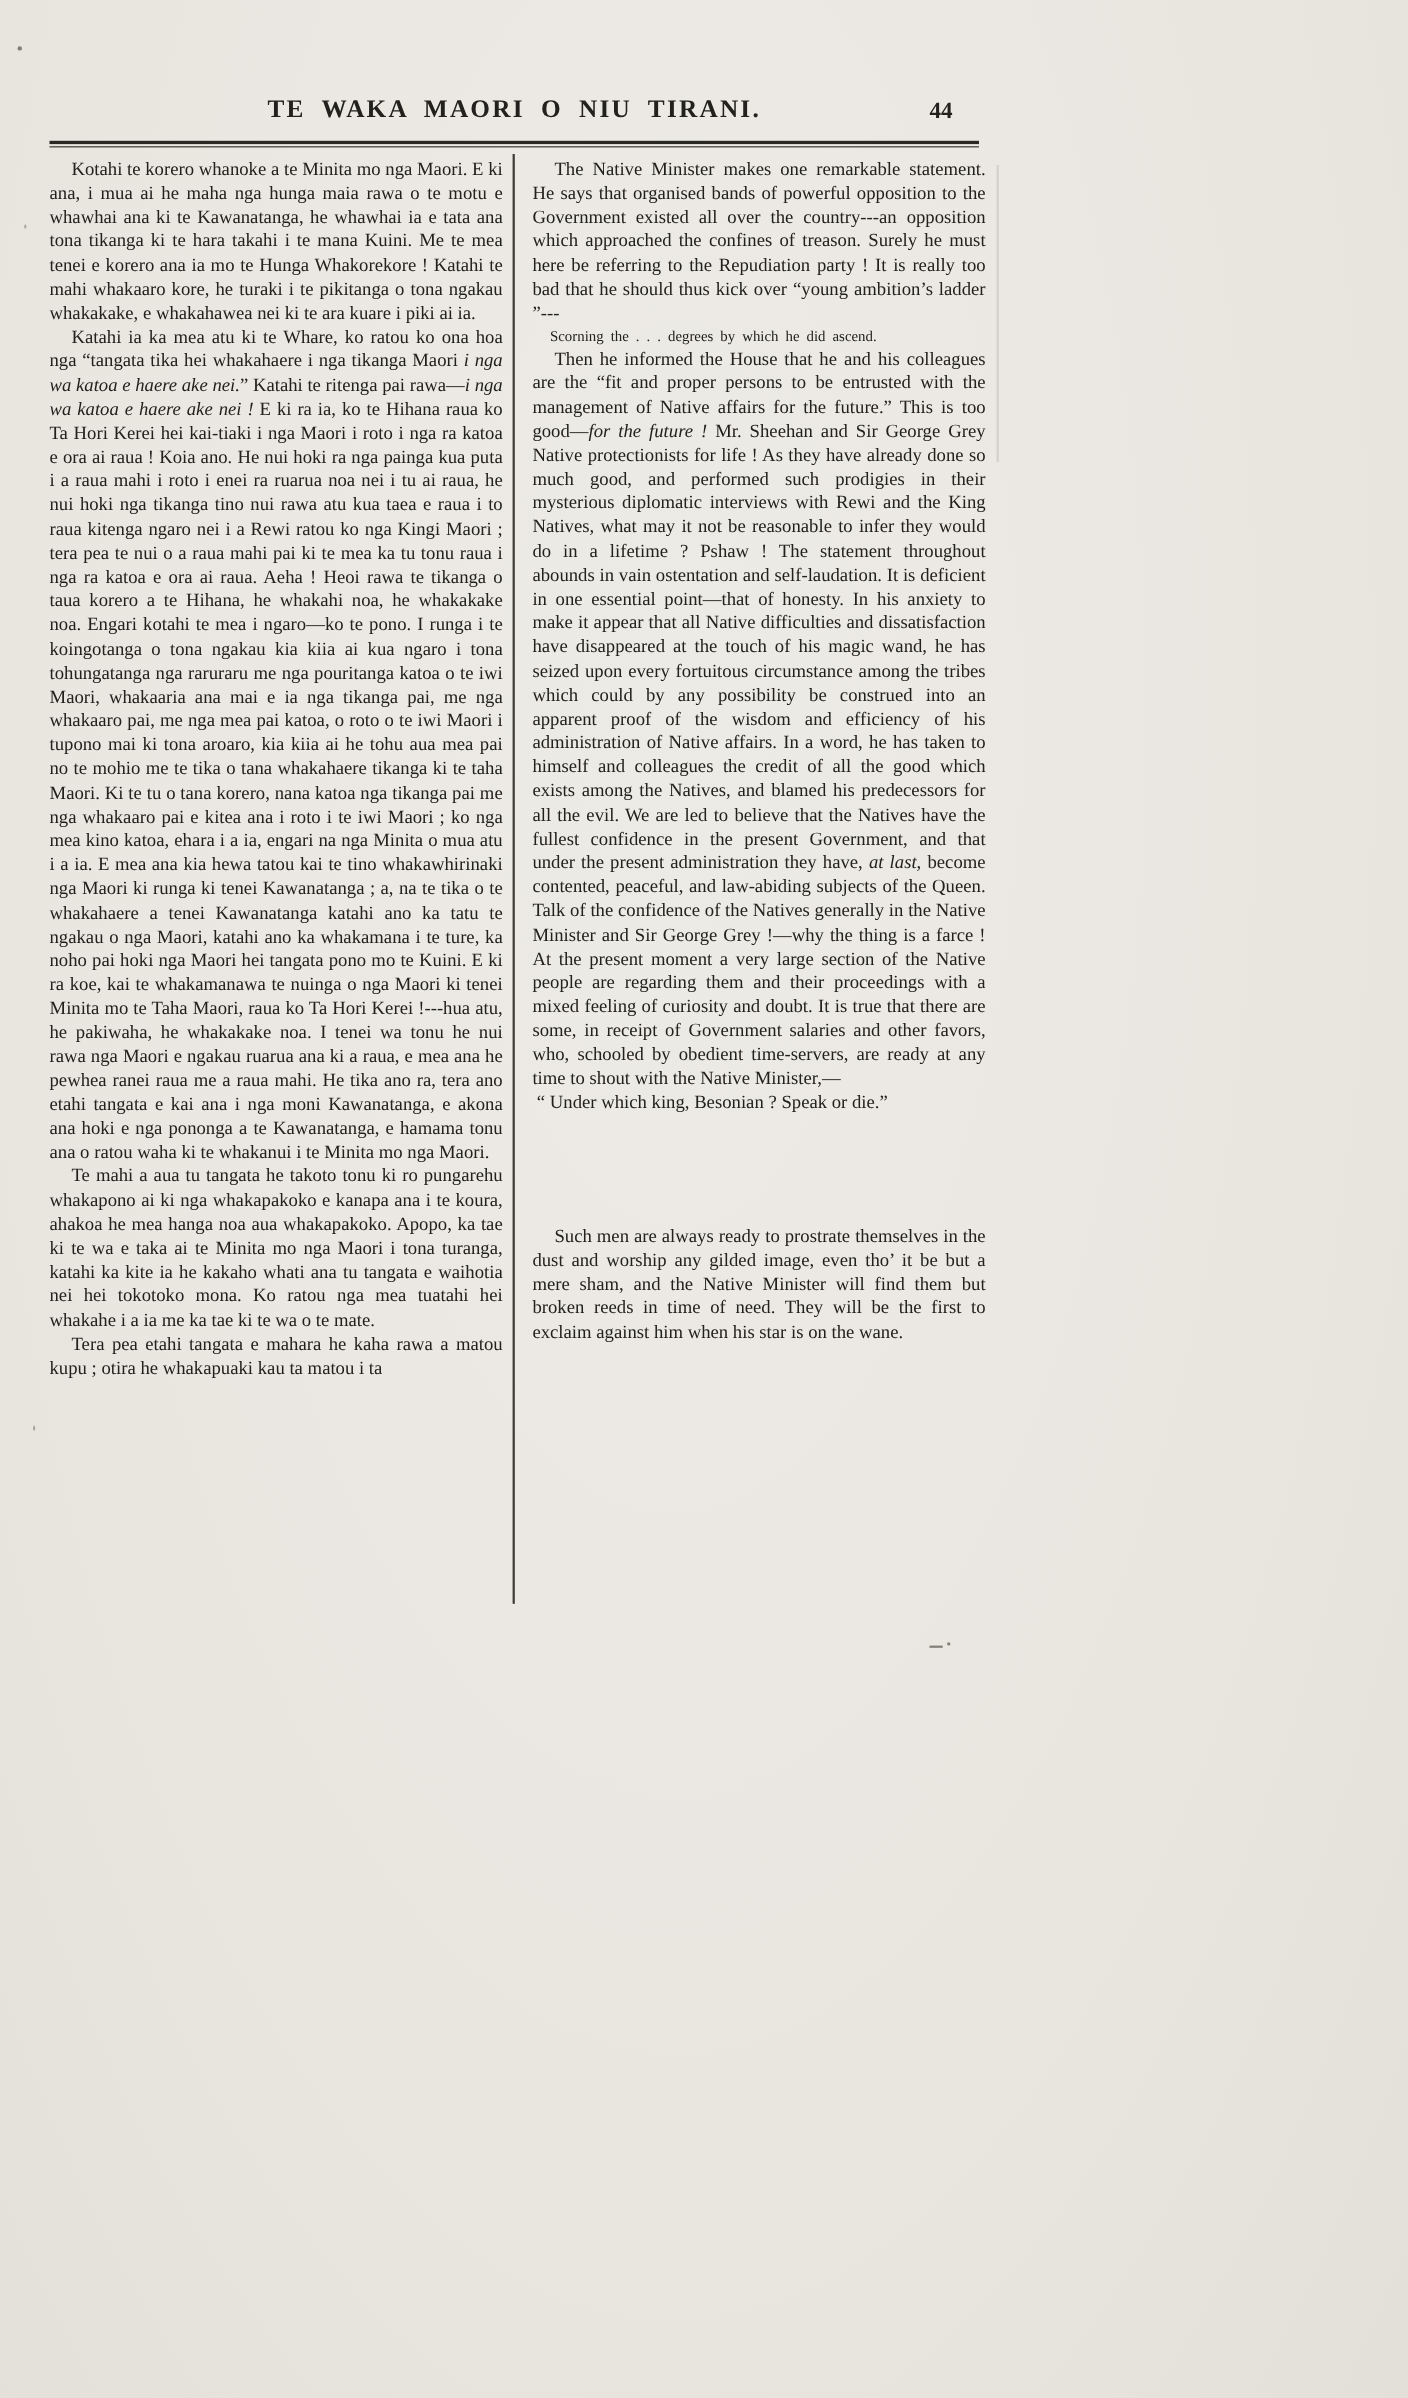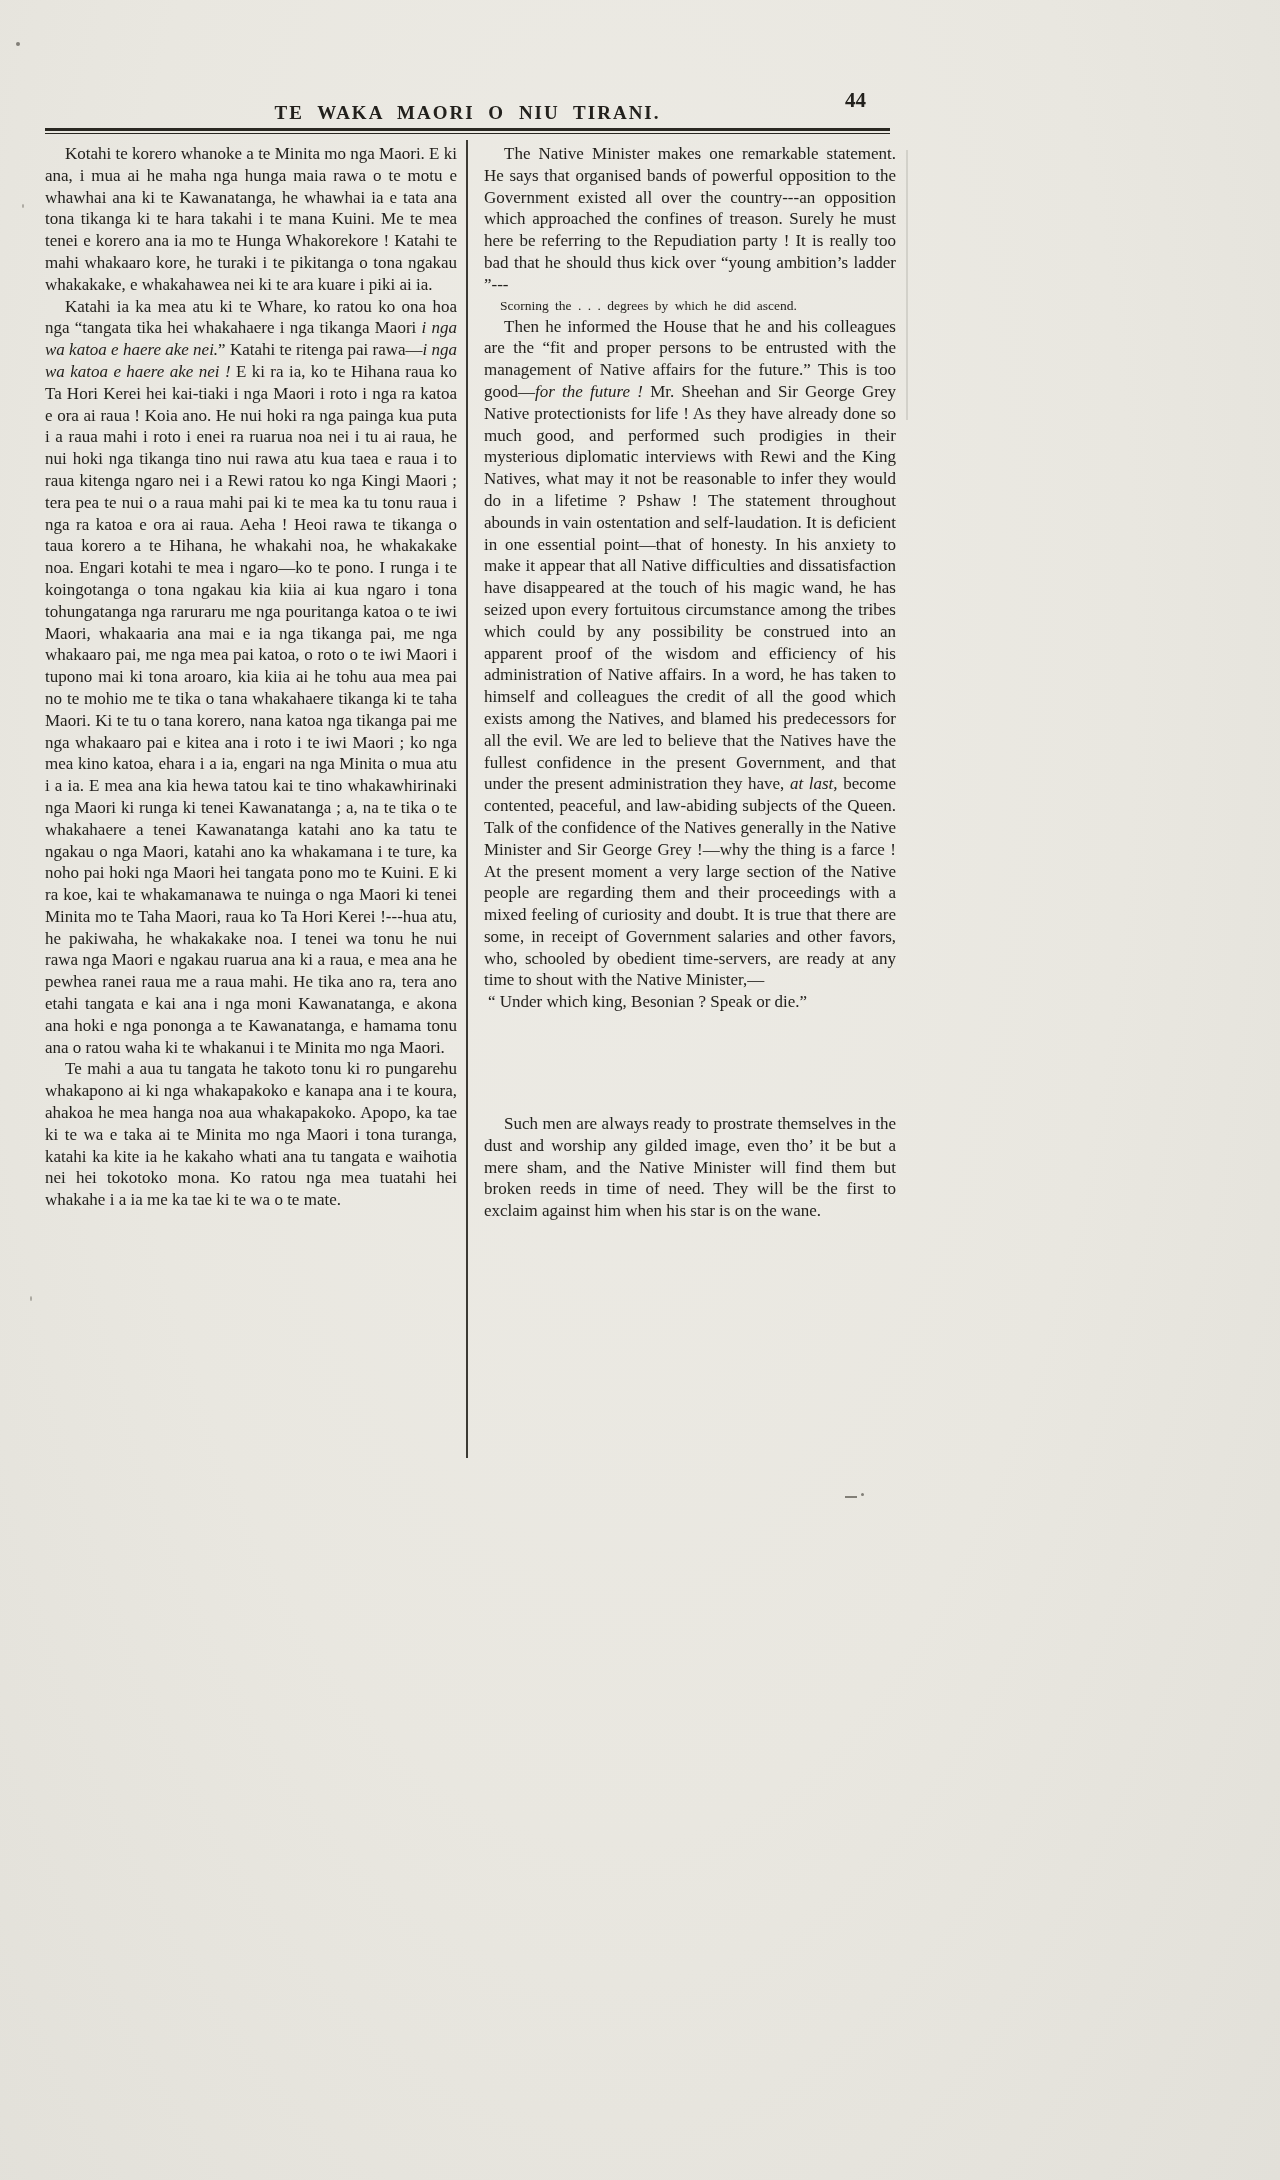--- a/index.html
+++ b/index.html
@@ -12,23 +12,23 @@
     position: relative;
     width: 1280px; height: 2180px;
     background: radial-gradient(ellipse at 48% 30%, var(--paper, #edebe5) 0%, #e9e7e0 55%, #e2e0d9 100%);
     color: var(--ink, #23211d);
     overflow: hidden;
   }
   .masthead {
     position: absolute; top: 86px; left: 45px; width: 845px; height: 36px;
   }
   .title {
-    margin: 16px;
+    margin: 0;
     text-align: center;
-    font-size: 19px;
+    font-size: 23px;
     font-weight: bold;
     letter-spacing: 2px;
     word-spacing: 7px;
     color: var(--ink, #23211d);
   }
   .page-number {
     position: absolute; top: 2px; right: 24px;
     font-size: 21px; font-weight: bold;
   }
   .head-rule {
@@ -95,20 +95,21 @@
     <div class="page-number">44</div>
   </header>
 
   <div class="head-rule"></div>
 
   <main class="columns">
     <section class="col col-left" id="col-left">
         <p class="block paragraph"><span>Kotahi te korero whanoke a te Minita mo nga Maori.  E ki ana, i mua ai he maha nga hunga maia rawa o te motu e whawhai ana ki te Kawanatanga, he whawhai ia e tata ana tona tikanga ki te hara takahi i te mana Kuini.  Me te mea tenei e korero ana ia mo te Hunga Whakorekore !  Katahi te mahi whakaaro kore, he turaki i te pikitanga o tona ngakau whakakake, e whakahawea nei ki te ara kuare i piki ai ia.</span></p>
         <p class="block paragraph"><span>Katahi ia ka mea atu ki te Whare, ko ratou ko ona hoa nga “tangata tika hei whakahaere i nga tikanga Maori </span><span class="it">i nga wa katoa e haere ake nei.</span><span>” Katahi te ritenga pai rawa—</span><span class="it">i nga wa katoa e haere ake nei !</span><span>  E ki ra ia, ko te Hihana raua ko Ta Hori Kerei hei kai-tiaki i nga Maori i roto i nga ra katoa e ora ai raua !  Koia ano.  He nui hoki ra nga painga kua puta i a raua mahi i roto i enei ra ruarua noa nei i tu ai raua, he nui hoki nga tikanga tino nui rawa atu kua taea e raua i to raua kitenga ngaro nei i a Rewi ratou ko nga Kingi Maori ; tera pea te nui o a raua mahi pai ki te mea ka tu tonu raua i nga ra katoa e ora ai raua.  Aeha !  Heoi rawa te tikanga o taua korero a te Hihana, he whakahi noa, he whakakake noa.  Engari kotahi te mea i ngaro—ko te pono.  I runga i te koingotanga o tona ngakau kia kiia ai kua ngaro i tona tohungatanga nga raruraru me nga pouritanga katoa o te iwi Maori, whakaaria ana mai e ia nga tikanga pai, me nga whakaaro pai, me nga mea pai katoa, o roto o te iwi Maori i tupono mai ki tona aroaro, kia kiia ai he tohu aua mea pai no te mohio me te tika o tana whakahaere tikanga ki te taha Maori.  Ki te tu o tana korero, nana katoa nga tikanga pai me nga whakaaro pai e kitea ana i roto i te iwi Maori ; ko nga mea kino katoa, ehara i a ia, engari na nga Minita o mua atu i a ia.  E mea ana kia hewa tatou kai te tino whakawhirinaki nga Maori ki runga ki tenei Kawanatanga ; a, na te tika o te whakahaere a tenei Kawanatanga katahi ano ka tatu te ngakau o nga Maori, katahi ano ka whakamana i te ture, ka noho pai hoki nga Maori hei tangata pono mo te Kuini.  E ki ra koe, kai te whakamanawa te nuinga o nga Maori ki tenei Minita mo te Taha Maori, raua ko Ta Hori Kerei !---hua atu, he pakiwaha, he whakakake noa.  I tenei wa tonu he nui rawa nga Maori e ngakau ruarua ana ki a raua, e mea ana he pewhea ranei raua me a raua mahi.  He tika ano ra, tera ano etahi tangata e kai ana i nga moni Kawanatanga, e akona ana hoki e nga pononga a te Kawanatanga, e hamama tonu ana o ratou waha ki te whakanui i te Minita mo nga Maori.</span></p>
         <p class="block paragraph"><span>Te mahi a aua tu tangata he takoto tonu ki ro pungarehu whakapono ai ki nga whakapakoko e kanapa ana i te koura, ahakoa he mea hanga noa aua whakapakoko.  Apopo, ka tae ki te wa e taka ai te Minita mo nga Maori i tona turanga, katahi ka kite ia he kakaho whati ana tu tangata e waihotia nei hei tokotoko mona.  Ko ratou nga mea tuatahi hei whakahe i a ia me ka tae ki te wa o te mate.</span></p>
+        <p class="block paragraph"><span>Tera pea etahi tangata e mahara he kaha rawa a matou kupu ; otira he whakapuaki kau ta matou i ta</span></p>
       </section>
     <div class="divider"></div>
     <section class="col col-right" id="col-right">
         <p class="block paragraph"><span>The Native Minister makes one remarkable statement.  He says that organised bands of powerful opposition to the Government existed all over the country---an opposition which approached the confines of treason.  Surely he must here be referring to the Repudiation party !  It is really too bad that he should thus kick over “young ambition’s ladder ”---</span></p>
         <p class="block note"><span>Scorning the  .   .   .  degrees by which he did ascend.</span></p>
         <p class="block paragraph"><span>Then he informed the House that he and his colleagues are the “fit and proper persons to be entrusted with the management of Native affairs for the future.”  This is too good—</span><span class="it">for the future !</span><span>  Mr. Sheehan and Sir George Grey Native protectionists for life !  As they have already done so much good, and performed such prodigies in their mysterious diplomatic interviews with Rewi and the King Natives, what may it not be reasonable to infer they would do in a lifetime ?  Pshaw !  The statement throughout abounds in vain ostentation and self-laudation.  It is deficient in one essential point—that of honesty.  In his anxiety to make it appear that all Native difficulties and dissatisfaction have disappeared at the touch of his magic wand, he has seized upon every fortuitous circumstance among the tribes which could by any possibility be construed into an apparent proof of the wisdom and efficiency of his administration of Native affairs.  In a word, he has taken to himself and colleagues the credit of all the good which exists among the Natives, and blamed his predecessors for all the evil.  We are led to believe that the Natives have the fullest confidence in the present Government, and that under the present administration they have, </span><span class="it">at last,</span><span> become contented, peaceful, and law-abiding subjects of the Queen.  Talk of the confidence of the Natives generally in the Native Minister and Sir George Grey !—why the thing is a farce !  At the present moment a very large section of the Native people are regarding them and their proceedings with a mixed feeling of curiosity and doubt.  It is true that there are some, in receipt of Government salaries and other favors, who, schooled by obedient time-servers, are ready at any time to shout with the Native Minister,—</span></p>
         <p class="block quote"><span>“ Under which king, Besonian ?  Speak or die.”</span></p>
         <div style="height: 100px;"></div>
         <p class="block paragraph"><span>Such men are always ready to prostrate themselves in the dust and worship any gilded image, even tho’ it be but a mere sham, and the Native Minister will find them but broken reeds in time of need.  They will be the first to exclaim against him when his star is on the wane.</span></p>
         <div style="height: 44px;"></div>

